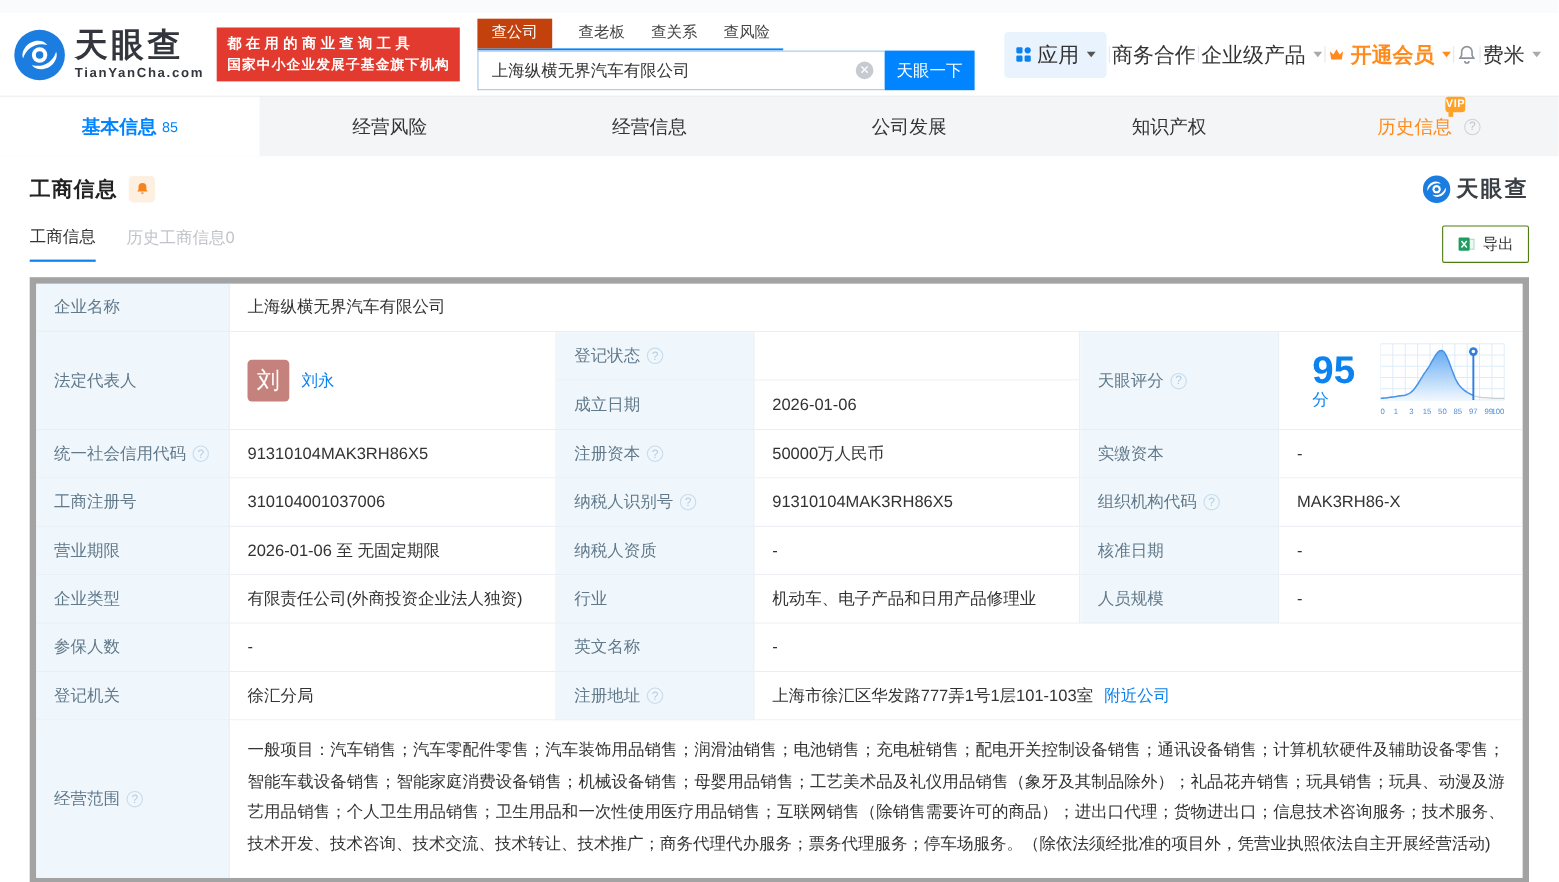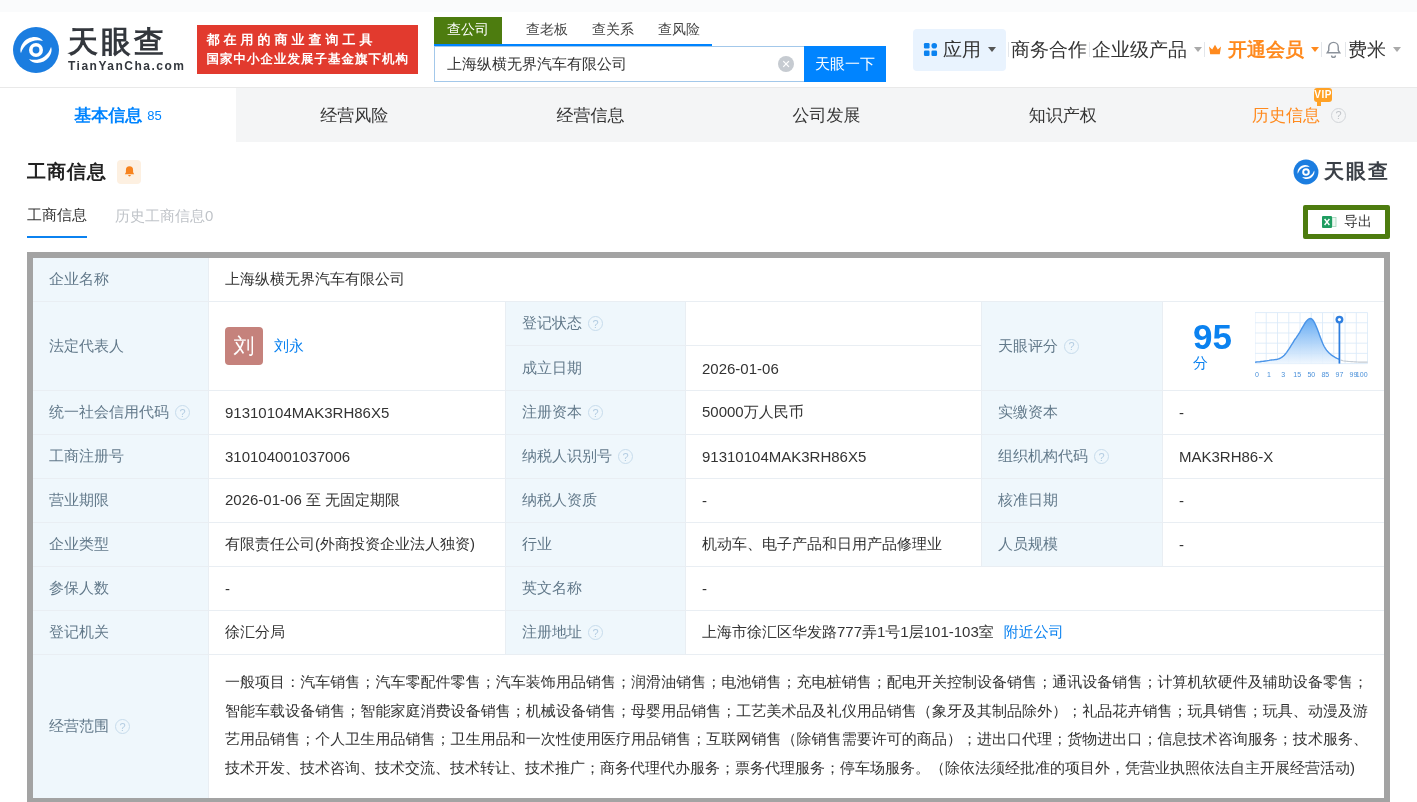--- a/index.html
+++ b/index.html
@@ -14,21 +14,21 @@
   .logo-text .cn { font-size:30px; font-weight:bold; color:#33373d; letter-spacing:3px; line-height:30px; }
   .logo-text .en { font-size:12px; font-weight:bold; color:#33373d; letter-spacing:1.5px; margin-top:2px; }
   .banner { margin-left:12px; background:#e23a2e; color:#fff; padding:5px 9px; font-weight:bold; }
   .banner .l1 { font-size:13px; letter-spacing:4px; line-height:20px; }
   .banner .l2 { font-size:12.5px; letter-spacing:1px; line-height:19px; }
 
   .search { margin-left:16px; width:452px; }
   .search-tabs { display:flex; align-items:flex-end; gap:24px; width:278px;
     border-bottom:2px solid #0084ff; }
   .search-tab { font-size:14px; color:#444; padding:4px 0 5px; cursor:pointer; }
-  .search-tab.active { background:#4d7c0f; color:#fff; padding:4px 13px 5px; }
+  .search-tab.active { background:#c2410c; color:#fff; padding:4px 13px 5px; }
   .search-row { display:flex; height:36px; }
   .input-wrap { position:relative; flex:1; }
   .input-wrap input { width:100%; height:36px; border:1px solid #a3c8ea; border-right:none;
     padding:0 32px 0 12px; font-size:15px; color:#333; outline:none;
     font-family:"Liberation Sans","DejaVu Sans",sans-serif; }
   .clear-ic { position:absolute; right:10px; top:10px; width:16px; height:16px; border-radius:50%;
     background:#c6cbd1; color:#fff; font-size:11px; line-height:16px; text-align:center; cursor:pointer; }
   .search-btn { width:82px; background:#0084ff; color:#fff; border:none; font-size:15px; cursor:pointer;
     font-family:"Liberation Sans","DejaVu Sans",sans-serif; }
 
@@ -62,21 +62,21 @@
   .sec-head { margin-top:16px; display:flex; align-items:center; }
   .sec-title { font-size:19px; font-weight:bold; color:#222; letter-spacing:1px; }
   .bell-chip { margin-left:10px; width:24px; height:24px; background:#fdf0e1; border-radius:4px;
     display:flex; align-items:center; justify-content:center; cursor:pointer; }
   .watermark { margin-left:auto; display:flex; align-items:center; gap:5px; }
   .watermark .wm-text { font-size:20px; font-weight:bold; color:#3b4047; letter-spacing:2px; }
 
   .subtab-row { margin-top:20px; display:flex; align-items:center; }
   .subtab { font-size:15px; color:#333; padding-bottom:11px; border-bottom:2px solid #0b82f0; cursor:pointer; }
   .subtab.inactive { color:#c0c4c9; border-bottom:none; margin-left:28px; }
-  .export-btn { margin-left:auto; height:34px; padding:0 13px; border:5px solid #4d7c0f; border-radius:2px;
+  .export-btn { margin-left:auto; height:34px; padding:0 13px; border:1px solid #4d7c0f; border-radius:2px;
     background:#fff; display:flex; align-items:center; gap:7px; font-size:14px; color:#333; cursor:pointer;
     font-family:"Liberation Sans","DejaVu Sans",sans-serif; }
 
   
   .tbl { margin-top:13px; border:6px solid #a3a3a3; display:grid;
     grid-template-columns:176px 297px 180px 296px 181px 1fr;
     grid-template-rows:44px 44px 45px 44px 44px 44px 44px 44px 44px 143px; }
   .cell { border-right:1px solid #e9eef3; border-bottom:1px solid #e9eef3; padding:0 16px;
     display:flex; align-items:center; font-size:15px; overflow:hidden; }
   .lc { background:#eff7fc; color:#62798a; }

